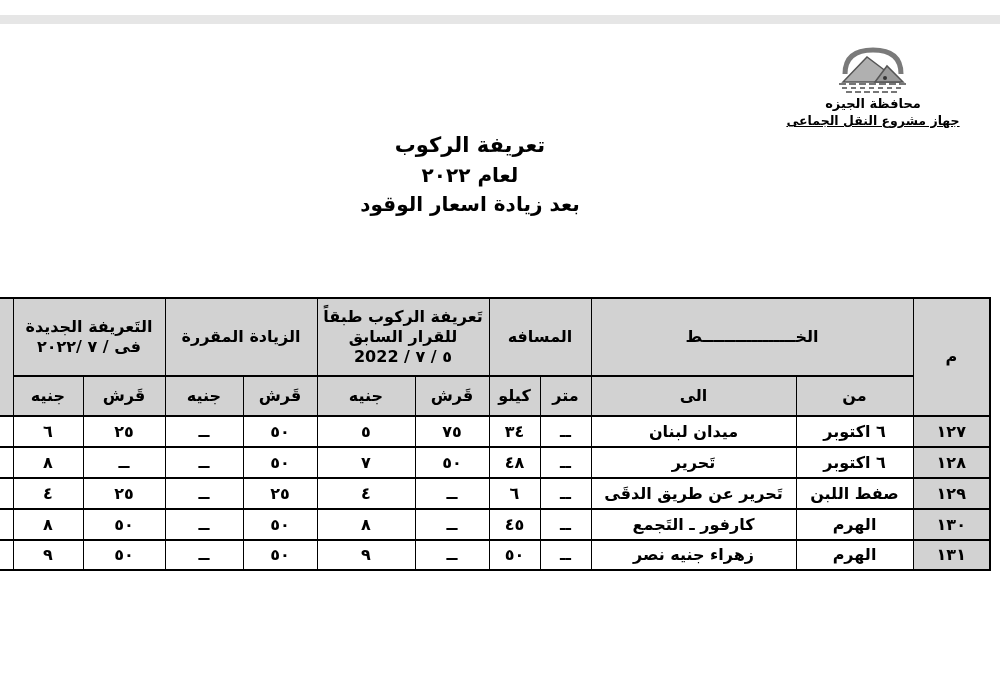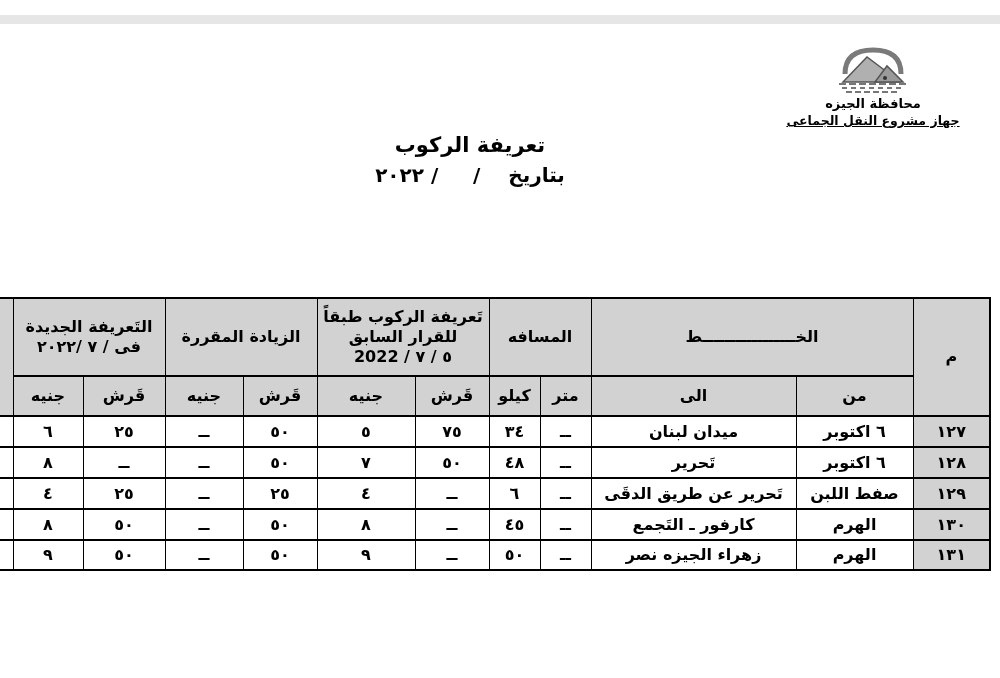--- a/index.html
+++ b/index.html
@@ -56,21 +56,22 @@
     <line x1="6" y1="40" x2="74" y2="40" stroke="#777" stroke-width="2" stroke-dasharray="7 3"></line>
     <line x1="9" y1="44" x2="71" y2="44" stroke="#777" stroke-width="2" stroke-dasharray="5 4"></line>
     <line x1="13" y1="48" x2="67" y2="48" stroke="#777" stroke-width="2" stroke-dasharray="6 3"></line>
   </svg>
   <div class="logo-line1">محافظة الجيزه</div>
   <div class="logo-line2">جهاز مشروع النقل الجماعى</div>
 </div>
 
 <div class="title-block">
   <div class="title-1">تعريفة الركوب</div>
-  <div class="title-3">بتاريخ    /     / ٢٠٢٢</div>
+  <div class="title-2">لعام ٢٠٢٢</div>
+  <div class="title-4">بعد زيادة اسعار الوقود</div>
 </div>
 
 <table class="fare">
   <colgroup>
     <col style="width:77px">
       <col style="width:117px">
       <col style="width:205px">
     <col style="width:51px">
       <col style="width:51px">
     <col style="width:74px">
@@ -163,21 +164,21 @@
       <td>٨</td>
       <td>٥٠</td>
       <td>ــ</td>
       <td>٥٠</td>
       <td>٨</td>
       <td></td>
     </tr>
     <tr style="height:30px">
       <td class="gray serial-cell">١٣١</td>
       <td class="routename">الهرم</td>
-      <td class="routename">زهراء الجيزه نصر</td>
+      <td class="routename">زهراء جنيه نصر</td>
       <td>ــ</td>
       <td>٥٠</td>
       <td>ــ</td>
       <td>٩</td>
       <td>٥٠</td>
       <td>ــ</td>
       <td>٥٠</td>
       <td>٩</td>
       <td></td>
     </tr>

